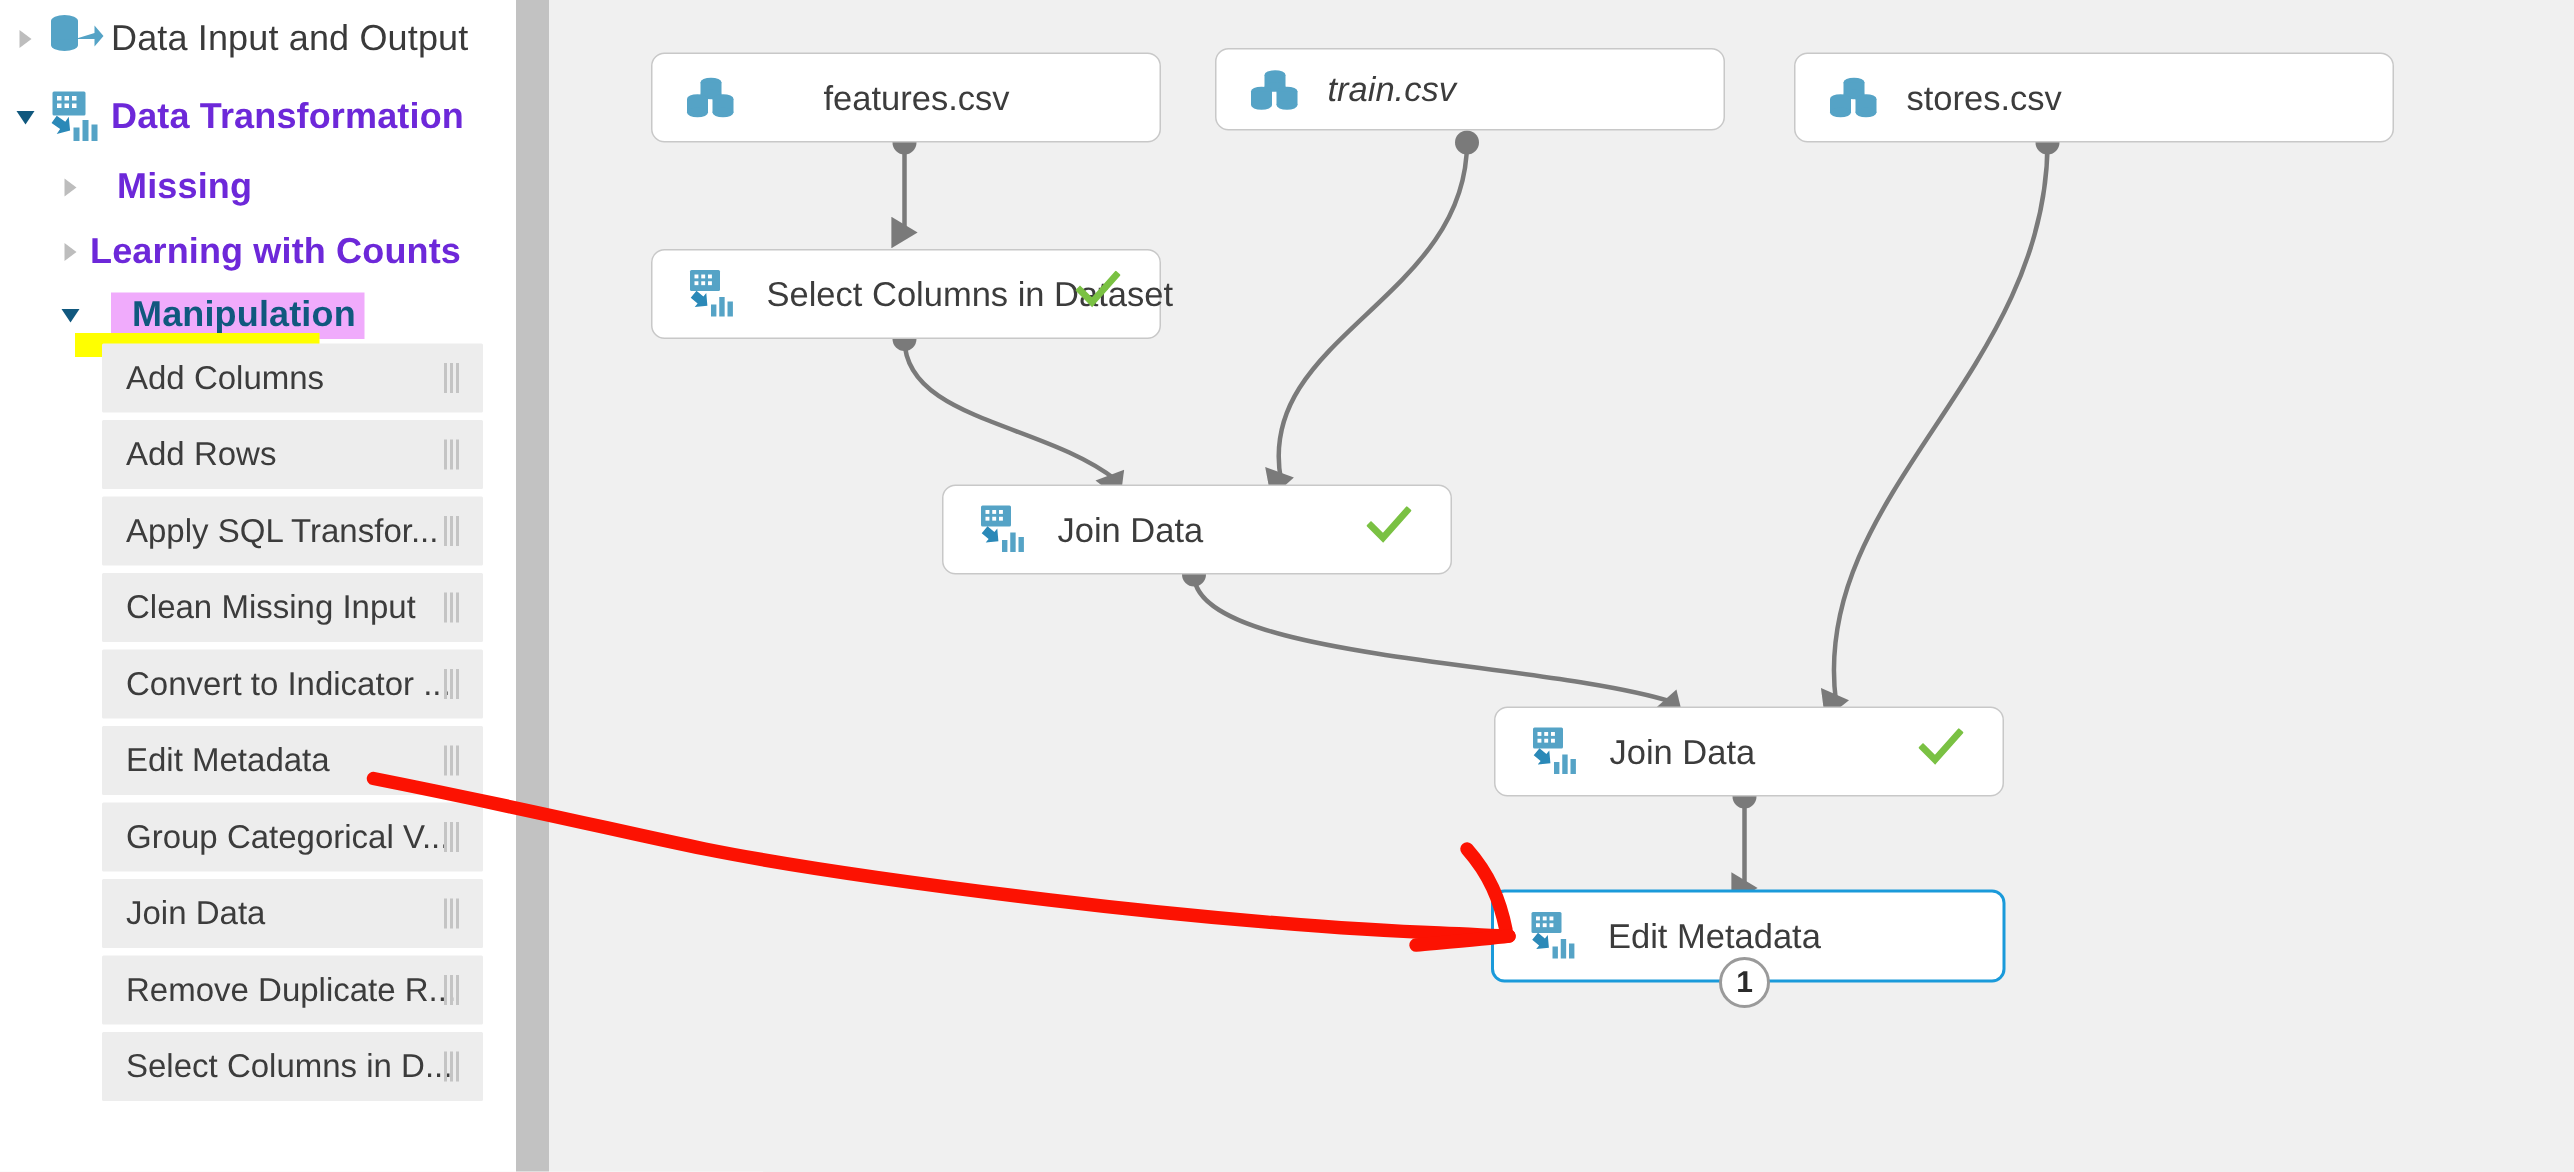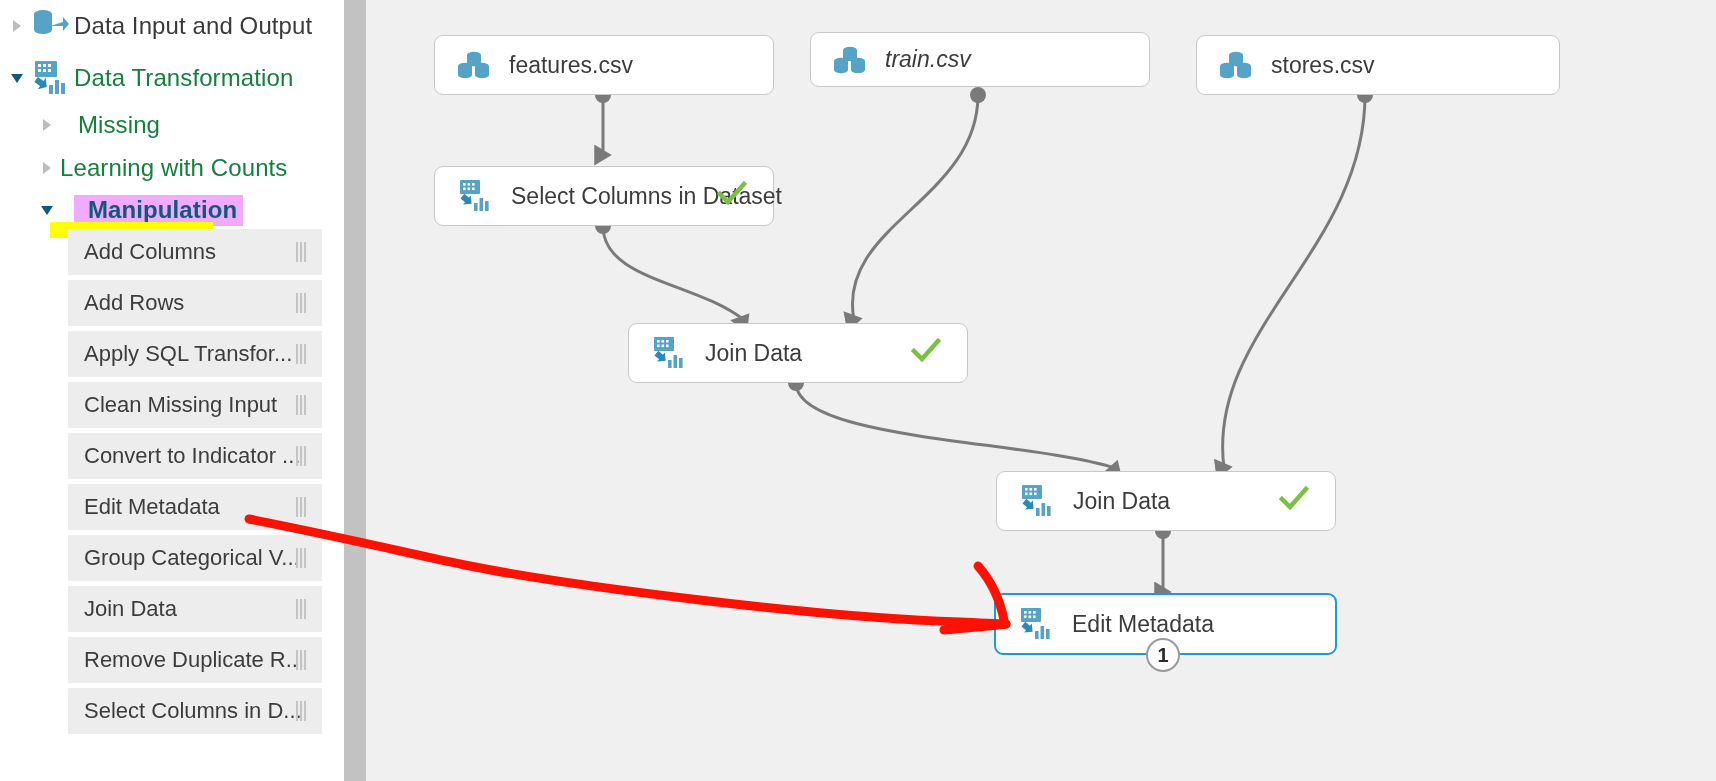--- a/index.html
+++ b/index.html
@@ -24,21 +24,21 @@
     width:26px;flex:0 0 26px;display:flex;align-items:center;justify-content:center;
   }
   .tw-arrow svg{display:block;}
   .tree-icon{
     width:44px;flex:0 0 44px;display:flex;align-items:center;justify-content:flex-start;
   }
   .tree-label{
     font-size:24px;letter-spacing:.1px;white-space:nowrap;
   }
   .lbl-gray{color:#3a3a3a;}
-  .lbl-blue{color:#15803d;font-weight:normal;}
+  .lbl-blue{color:#6d28d9;font-weight:bold;}
   .lbl-hl{
     color:#10587e;font-weight:bold;
     background:#f0abfc;padding:1px 6px 2px 14px;
   }
 
   
   .mod-item{
     position:absolute;left:68px;width:254px;height:46px;
     background:#ededed;border-radius:1px;
     display:flex;align-items:center;
@@ -281,21 +281,21 @@
         <circle cx="430" cy="383" r="8" fill="#7a7a7a" stroke="none"></circle>
 
         <path d="M999,95 C999,250 840,330 858,468" marker-end="url(#arrow)"></path>
         <circle cx="999" cy="95" r="8" fill="#7a7a7a" stroke="none"></circle>
 
         <path d="M797,531 L797,592" marker-end="url(#arrow)"></path>
         <circle cx="797" cy="531" r="8" fill="#7a7a7a" stroke="none"></circle>
       </g>
     </svg>
 
-    <div class="node" style="left:68px;top:35px;width:340px;height:60px;">
+    <div class="node" style="left:68px;top:35px;width:340px;height:60px;gap:40px;">
       <span class="node-icon">
         <svg width="34" height="32" viewBox="0 0 34 32">
           <ellipse cx="17" cy="6" rx="7" ry="3.2" fill="#55a3c6"></ellipse>
             <rect x="10" y="6" width="14" height="8" fill="#55a3c6"></rect>
             <ellipse cx="17" cy="14" rx="7" ry="3.2" fill="#55a3c6"></ellipse>
           <ellipse cx="8" cy="17" rx="7" ry="3.2" fill="#55a3c6"></ellipse>
             <rect x="1" y="17" width="14" height="9" fill="#55a3c6"></rect>
             <ellipse cx="8" cy="26" rx="7" ry="3.2" fill="#55a3c6"></ellipse>
           <ellipse cx="25" cy="17" rx="7" ry="3.2" fill="#55a3c6"></ellipse>
             <rect x="18" y="17" width="14" height="9" fill="#55a3c6"></rect>
@@ -315,21 +315,21 @@
             <rect x="1" y="17" width="14" height="9" fill="#55a3c6"></rect>
             <ellipse cx="8" cy="26" rx="7" ry="3.2" fill="#55a3c6"></ellipse>
           <ellipse cx="25" cy="17" rx="7" ry="3.2" fill="#55a3c6"></ellipse>
             <rect x="18" y="17" width="14" height="9" fill="#55a3c6"></rect>
             <ellipse cx="25" cy="26" rx="7" ry="3.2" fill="#55a3c6"></ellipse>
         </svg>
       </span>
       <span class="node-label">train.csv</span>
     </div>
 
-    <div class="node" style="left:830px;top:35px;width:364px;height:60px;">
+    <div class="node" style="left:830px;top:35px;width:400px;height:60px;">
       <span class="node-icon">
         <svg width="34" height="32" viewBox="0 0 34 32">
           <ellipse cx="17" cy="6" rx="7" ry="3.2" fill="#55a3c6"></ellipse>
             <rect x="10" y="6" width="14" height="8" fill="#55a3c6"></rect>
             <ellipse cx="17" cy="14" rx="7" ry="3.2" fill="#55a3c6"></ellipse>
           <ellipse cx="8" cy="17" rx="7" ry="3.2" fill="#55a3c6"></ellipse>
             <rect x="1" y="17" width="14" height="9" fill="#55a3c6"></rect>
             <ellipse cx="8" cy="26" rx="7" ry="3.2" fill="#55a3c6"></ellipse>
           <ellipse cx="25" cy="17" rx="7" ry="3.2" fill="#55a3c6"></ellipse>
             <rect x="18" y="17" width="14" height="9" fill="#55a3c6"></rect>

